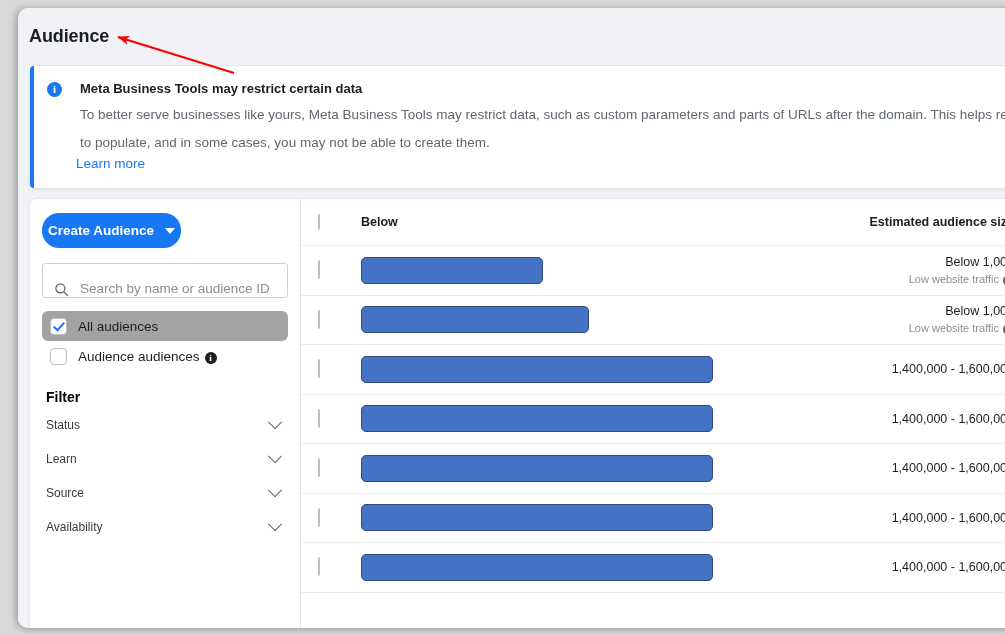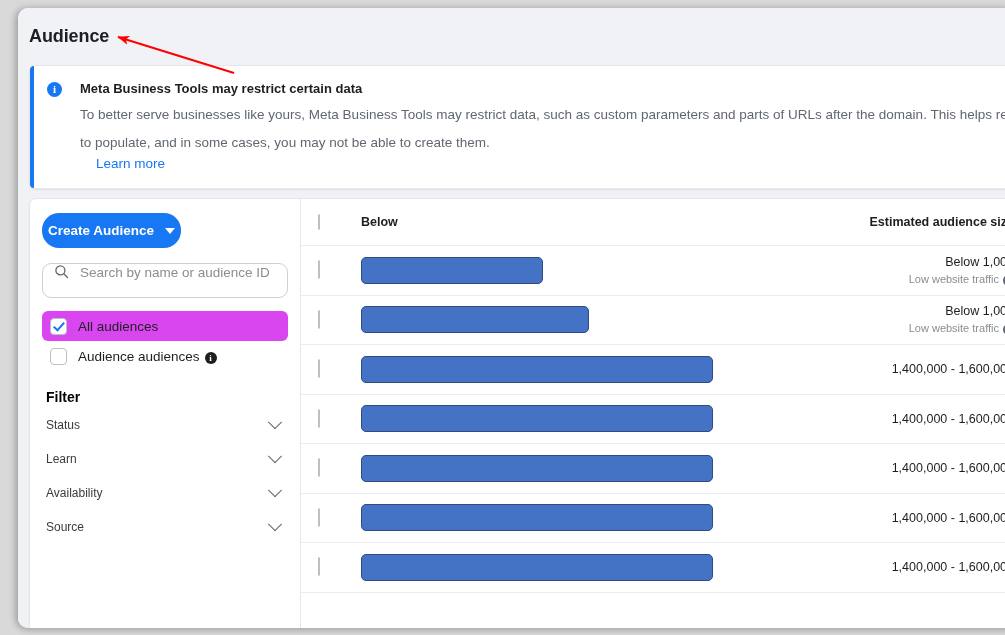--- a/index.html
+++ b/index.html
@@ -94,21 +94,21 @@
   }
   .notice-body {
     margin-left: 20px;
     margin-top: 7px;
     font-size: 13.5px;
     color: #606770;
     line-height: 21px;
     white-space: nowrap;
   }
   .notice-link {
-    margin-left: 36px;
+    margin-left: 16px;
     display: inline-block;
     font-size: 13.5px;
     color: #1877f2;
     line-height: 21px;
     cursor: pointer;
     text-decoration: none;
   }
 
   
   .main-wrap {
@@ -155,25 +155,25 @@
     width: 0; height: 0;
     border-left: 5px solid transparent;
     border-right: 5px solid transparent;
     border-top: 6px solid #ffffff;
     display: inline-block;
   }
 
   .search-box {
     margin-top: 15px;
     display: flex;
-    align-items: flex-start;
+    align-items: flex-end;
     gap: 9px;
     height: 35px;
     border: 1px solid #ccd0d5;
-    border-radius: 9px;
+    border-radius: 3px;
     padding: 0 11px;
     box-sizing: border-box;
     background: #fff;
     cursor: text;
   }
   .search-box svg { flex: 0 0 auto; }
   .search-input {
     border: none;
     outline: none;
     font-size: 13.5px;
@@ -189,21 +189,21 @@
     display: flex;
     align-items: center;
     gap: 11px;
     height: 30px;
     padding: 0 8px;
     border-radius: 6px;
     cursor: pointer;
     font-size: 13.5px;
     color: #1c1e21;
   }
-  .scope-item.selected { background: #d946ef; }
+  .scope-item.selected { background: #a3a3a3; }
   .cbox {
     width: 17px; height: 17px;
     border: 1px solid #bcc0c4;
     border-radius: 4px;
     background: #fff;
     flex: 0 0 auto;
     position: relative;
     box-sizing: border-box;
   }
   .cbox.checked::after {
@@ -367,25 +367,25 @@
 
         <div class="filter-row">
           <span>Status</span>
           <span class="chev"></span>
         </div>
         <div class="filter-row">
           <span>Learn</span>
           <span class="chev"></span>
         </div>
         <div class="filter-row">
+          <span>Source</span>
+          <span class="chev"></span>
+        </div>
+        <div class="filter-row">
           <span>Availability</span>
-          <span class="chev"></span>
-        </div>
-        <div class="filter-row">
-          <span>Source</span>
           <span class="chev"></span>
         </div>
       </div>
 
       <div class="table">
         <div class="trow thead">
           <div class="col-check">
             <span class="cbox"></span>
           </div>
           <div class="col-name">Below</div>

